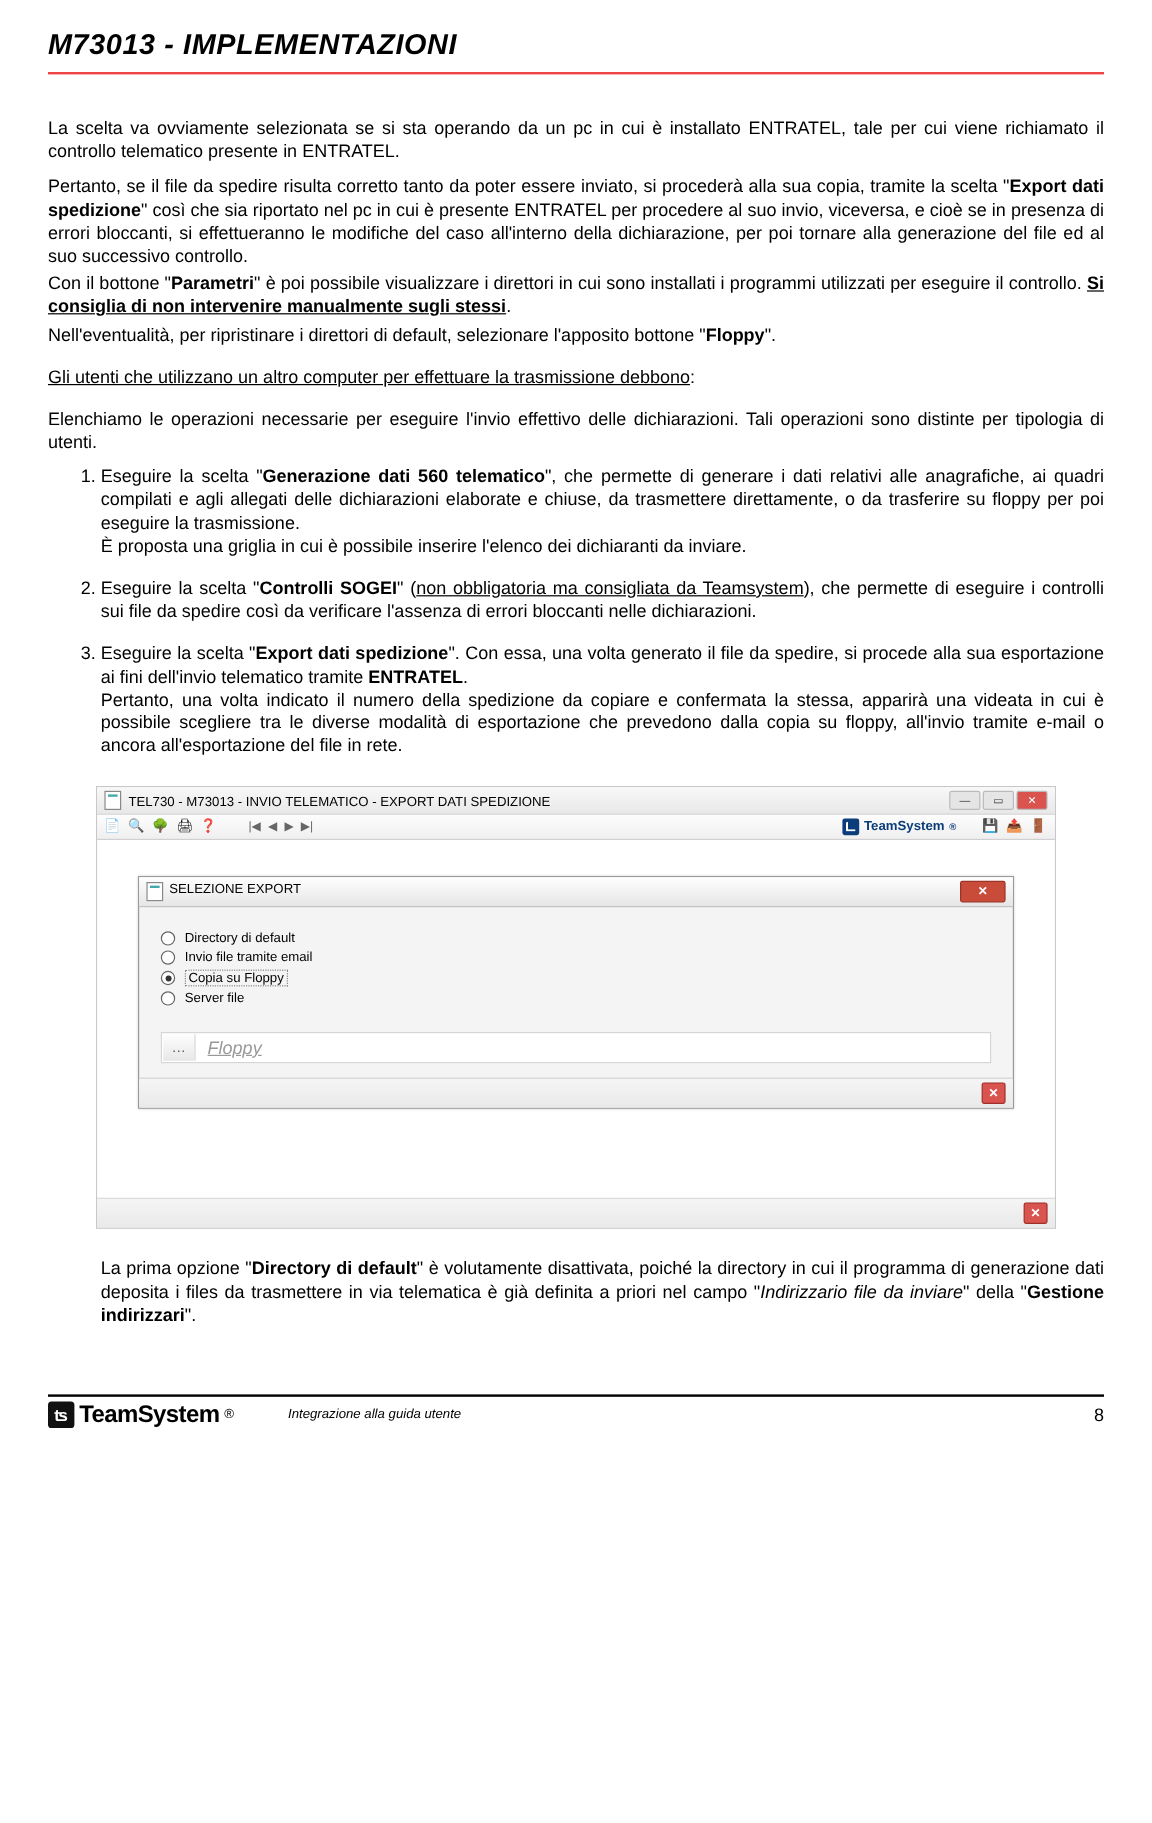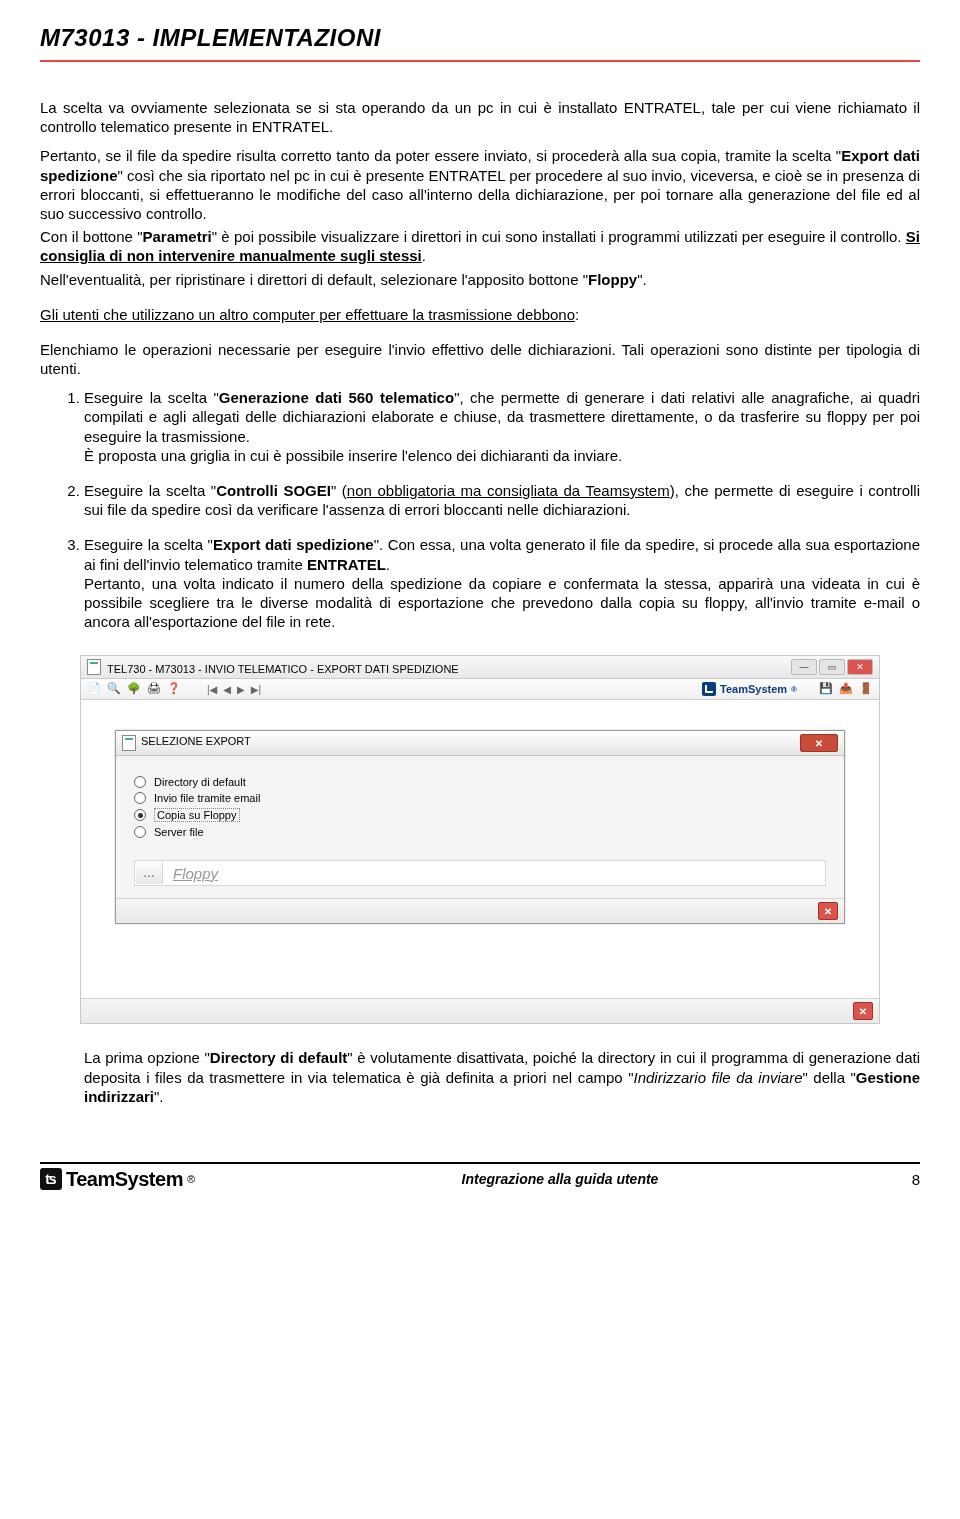--- a/index.html
+++ b/index.html
@@ -117,21 +117,21 @@
   }
   .footer {
     border-top:2px solid #000;
     margin-top:56px;
     display:flex;
     align-items:center;
     justify-content:space-between;
     padding-top:4px;
   }
   .footer-center {
-    flex:1; text-align:center; font-style:italic; font-size:14px;font-weight:bold;
+    flex:1; font-style:italic; font-size:11px;
   }
   .footer-right { width:40px; text-align:right; font-size:15px; }
   .footer-left { width:200px; display:flex; align-items:center; gap:4px; }
   .footer-logo {
     width:22px; height:22px; background:#111; border-radius:3px;
     display:flex; align-items:center; justify-content:center; color:#fff; font-weight:bold; font-size:14px;
   }
   .footer-brand-text { font-size:20px; font-weight:bold; letter-spacing:-0.5px; }
   .footer-reg { font-size:11px; vertical-align:super; }
   .nav-arrow { font-size:10px; color:#666; }

